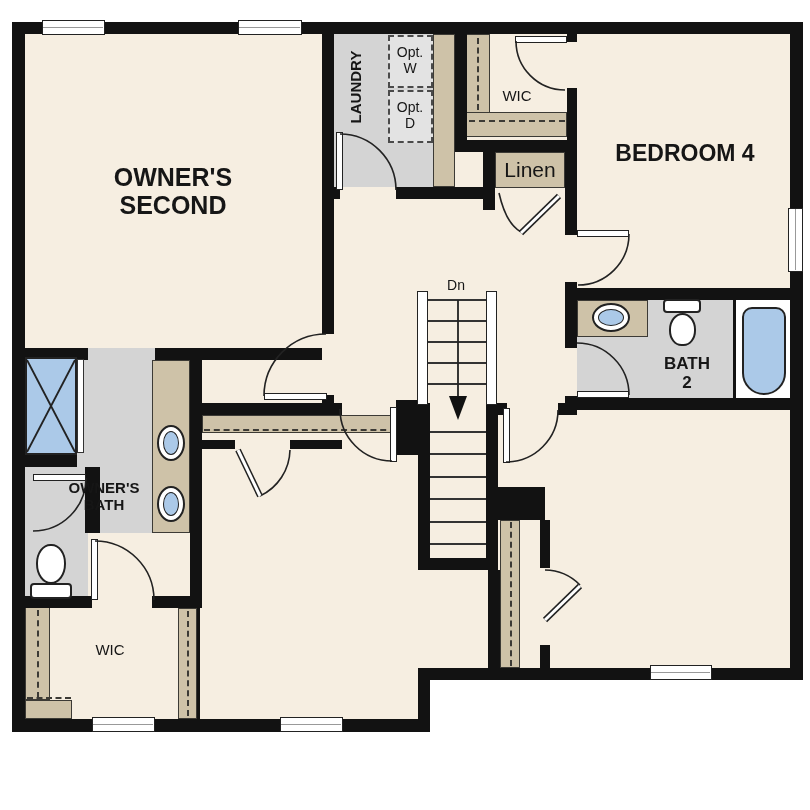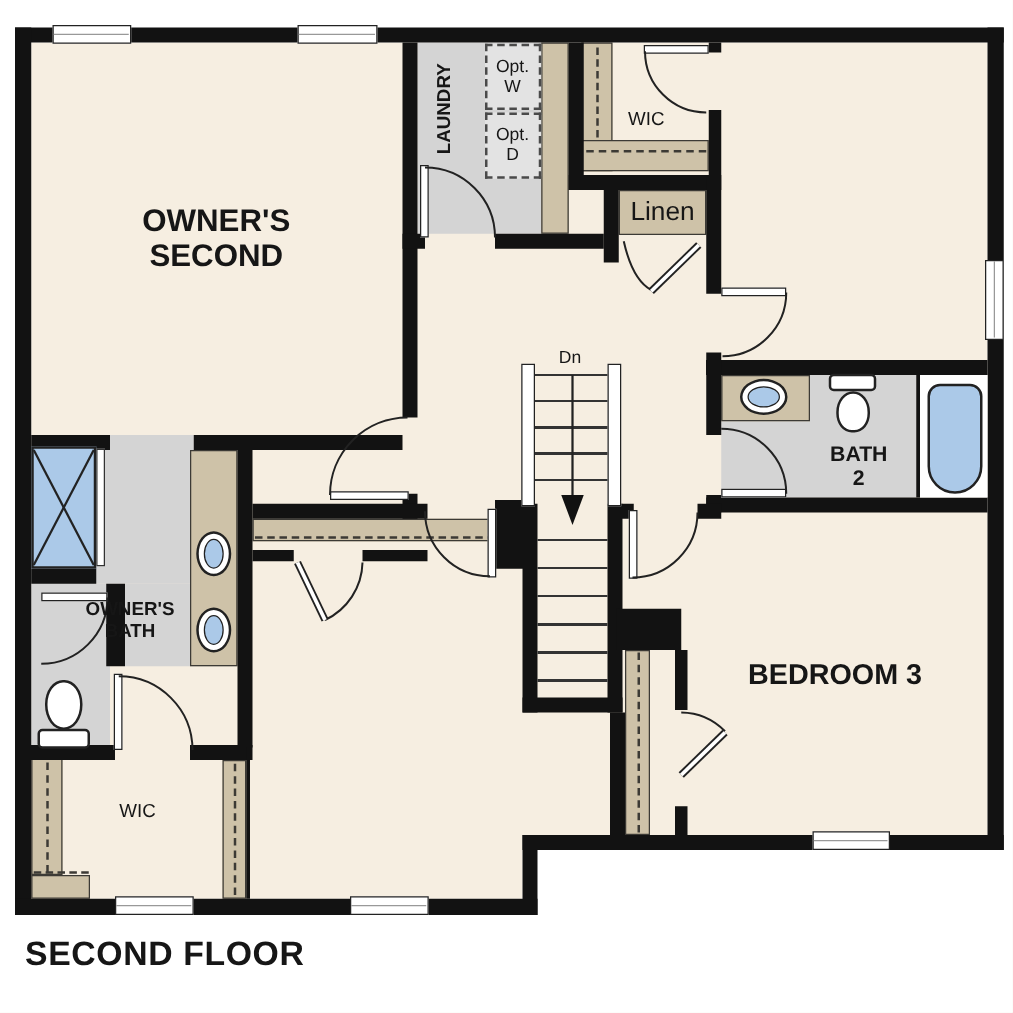--- a/index.html
+++ b/index.html
@@ -209,24 +209,23 @@
   </div>
   <div class="label b" style="left:356px;top:87px;font-size:15px;transform:translate(-50%,-50%) rotate(-90deg);">LAUNDRY</div>
   <div class="label" style="left:410px;top:61px;font-size:14px;">
     <span>Opt.</span><br><span>W</span>
   </div>
   <div class="label" style="left:410px;top:116px;font-size:14px;">
     <span>Opt.</span><br><span>D</span>
   </div>
   <div class="label" style="left:517px;top:96px;font-size:15px;">WIC</div>
   <div class="label" style="left:530px;top:170px;font-size:21px;">Linen</div>
+  <div class="label b" style="left:685px;top:154px;font-size:23px;">BEDROOM 4</div>
   <div class="label b" style="left:687px;top:373px;font-size:17px;">
     <span>BATH</span><br><span>2</span>
   </div>
   <div class="label" style="left:456px;top:286px;font-size:14px;">Dn</div>
   <div class="label b" style="left:104px;top:497px;font-size:15px;">
     <span>OWNER'S</span><br><span>BATH</span>
   </div>
   <div class="label" style="left:110px;top:650px;font-size:15px;">WIC</div>
-  <div class="label b" style="left:668px;top:540px;font-size:23px;">BEDROOM 3</div>
-
-  <div class="label b" id="title" style="left:20px;top:748px;font-size:27px;letter-spacing:0.5px;">SECOND FLOOR</div>
+
 </div>
 
 </body></html>

